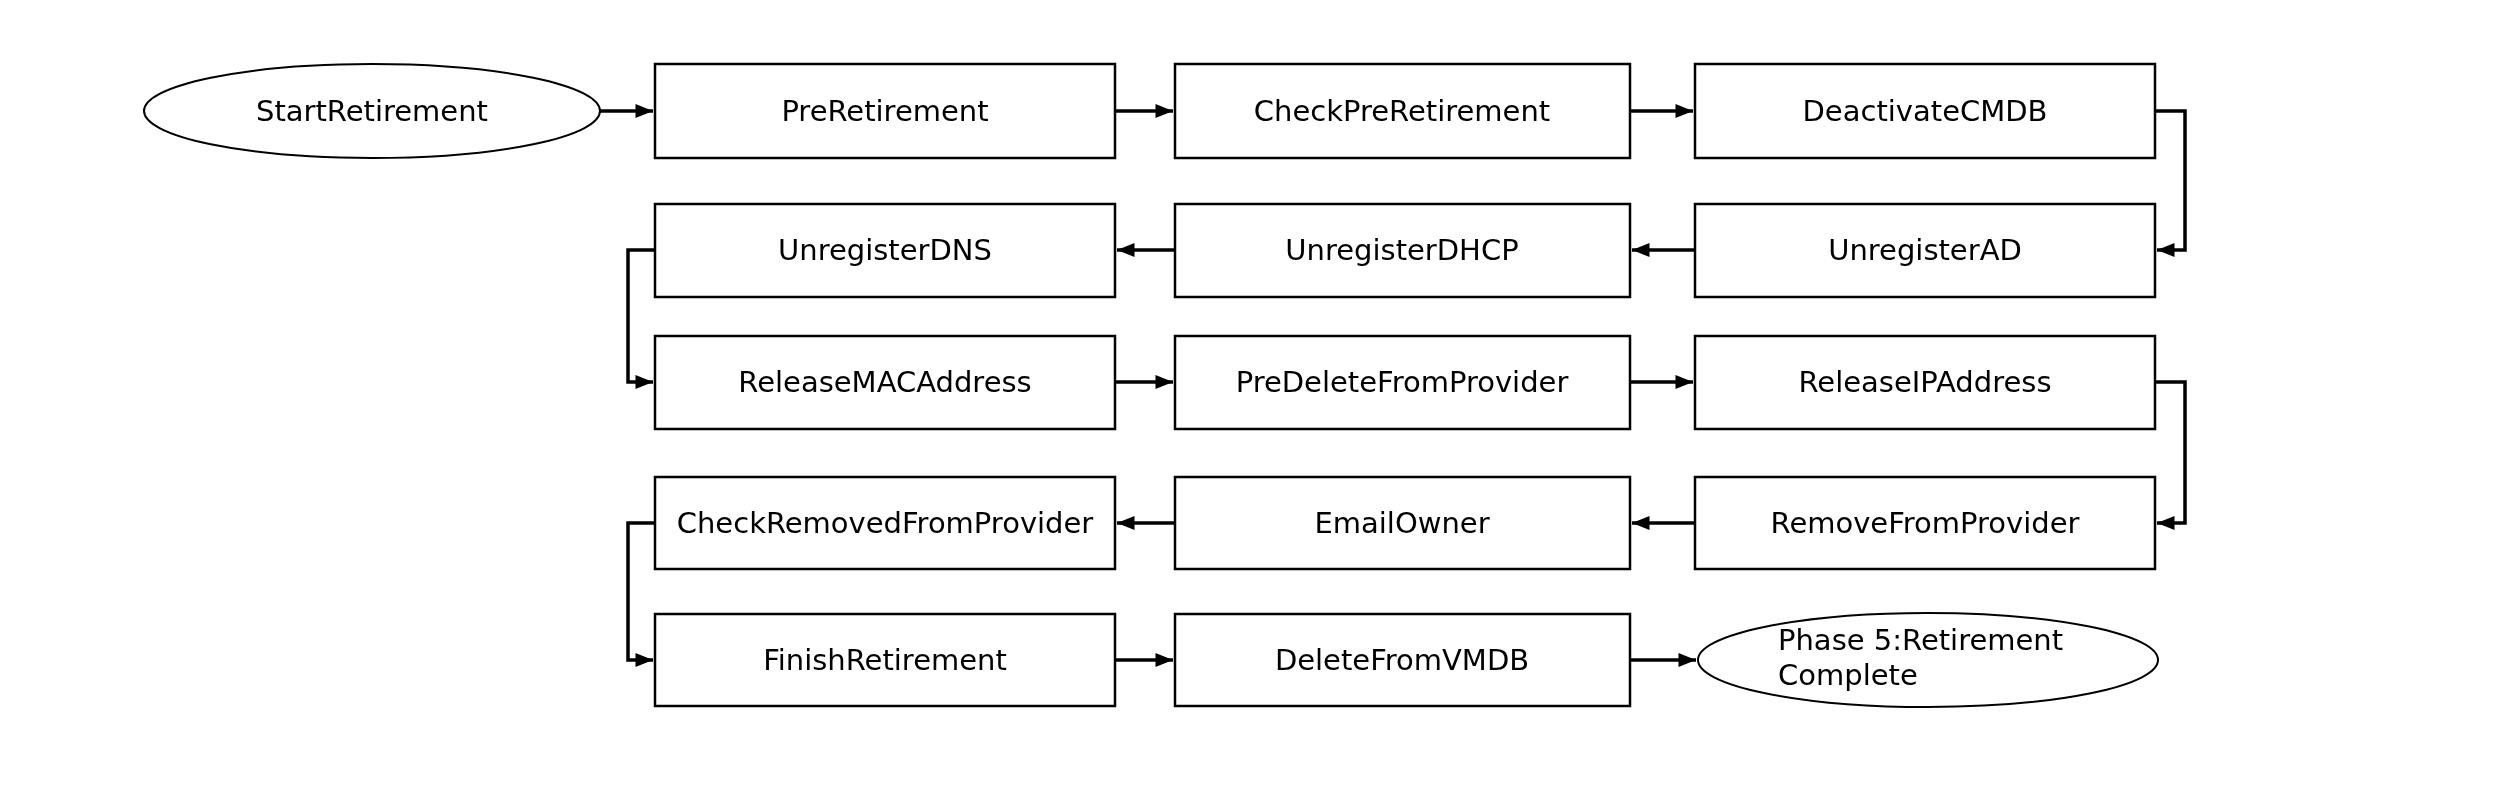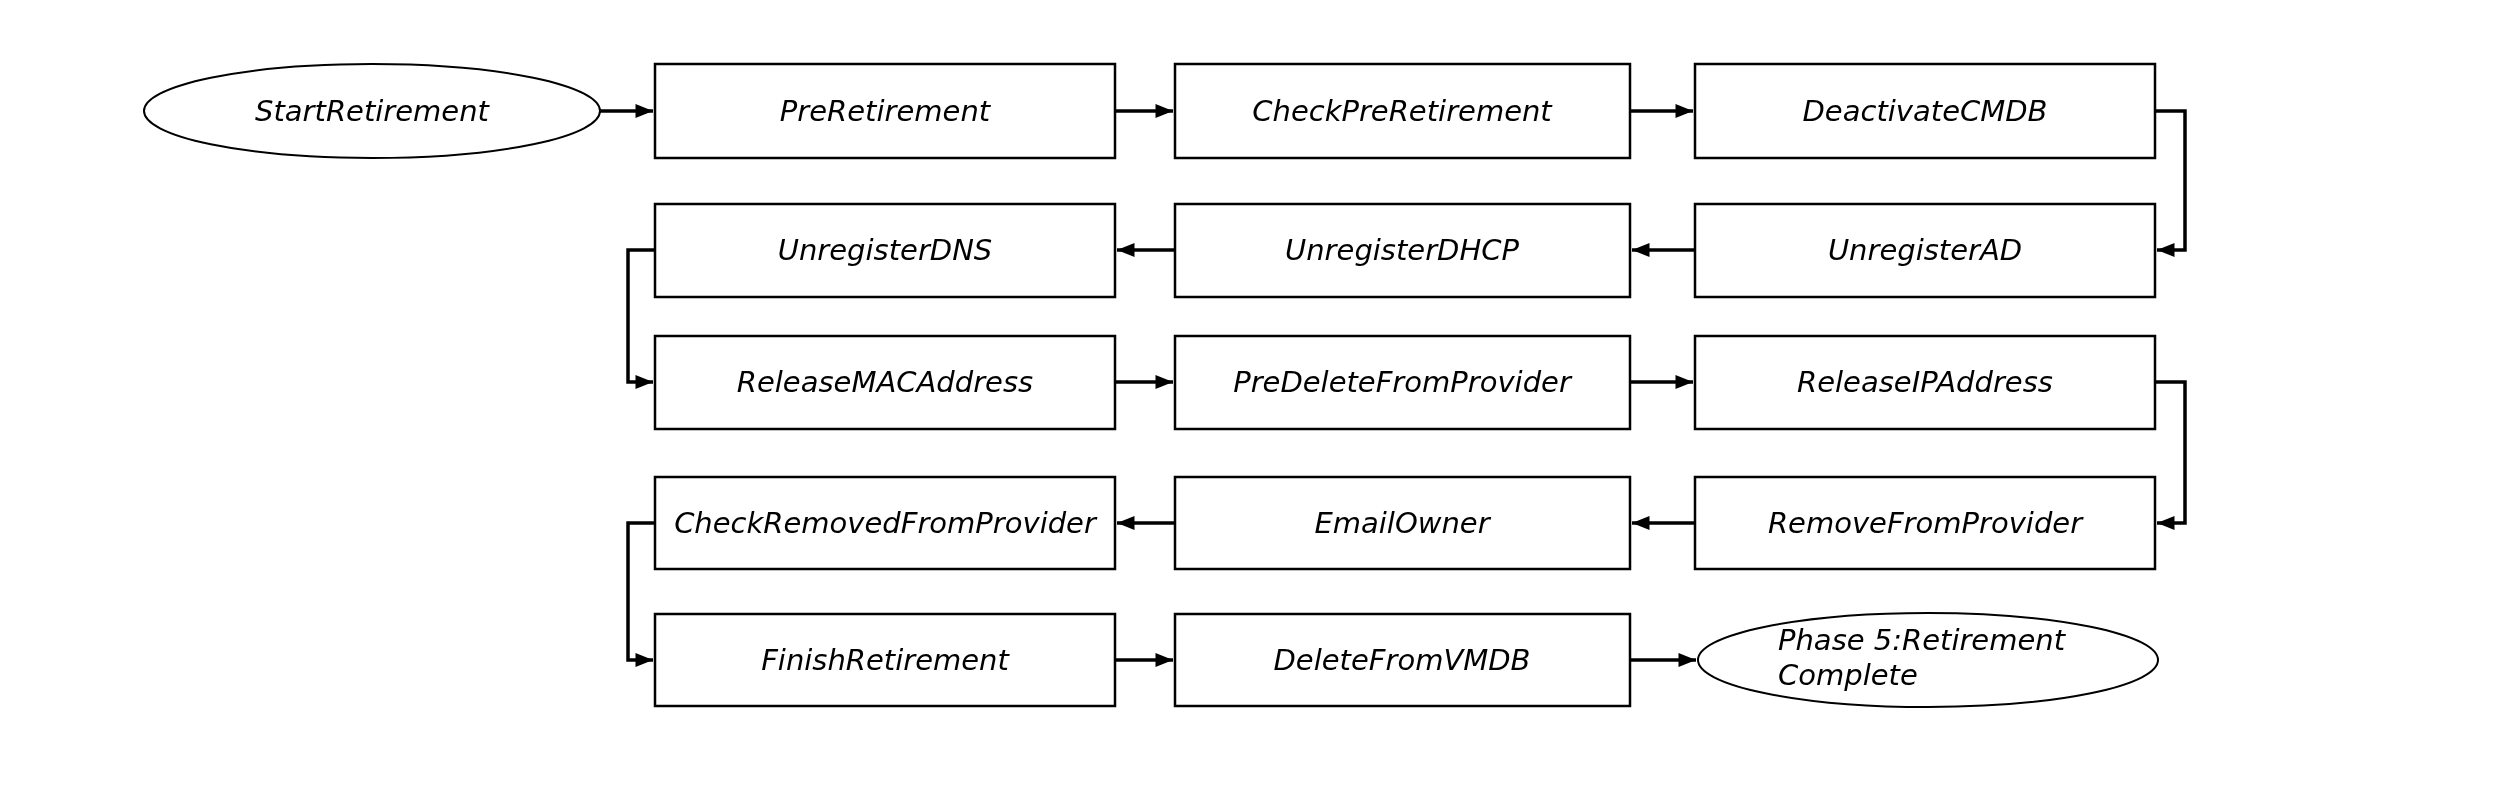--- a/index.html
+++ b/index.html
@@ -6,21 +6,20 @@
     margin: 0;
     padding: 0;
     background: #ffffff;
   }
   .canvas-wrap {
     width: 2500px;
     height: 800px;
     background: #ffffff;
     position: relative;
     font-family: "DejaVu Sans", "Liberation Sans", sans-serif;
-    font-style: italic;
   }
   svg { display: block; }
   .node-shape {
     fill: #ffffff;
     stroke: #000000;
     stroke-width: 2.5;
   }
   .node-shape.terminal {
     stroke-width: 2;
   }

